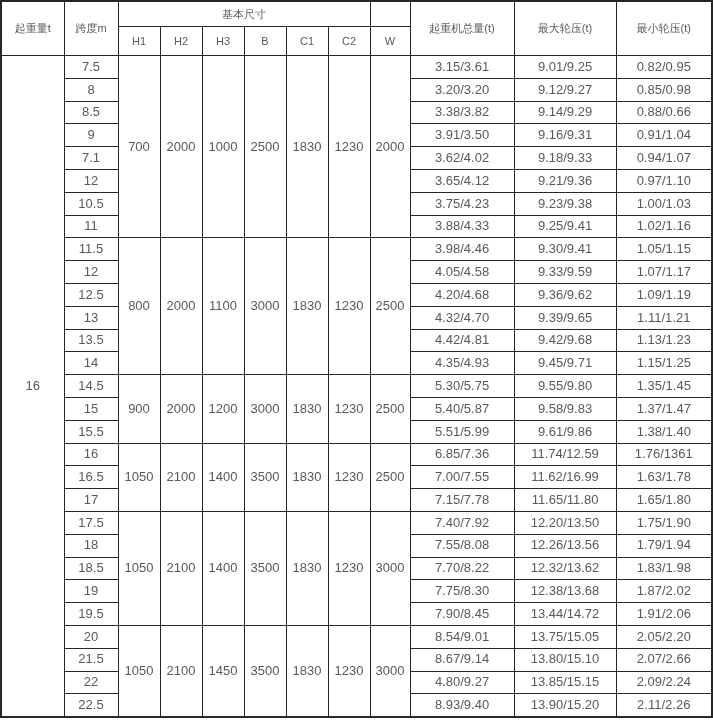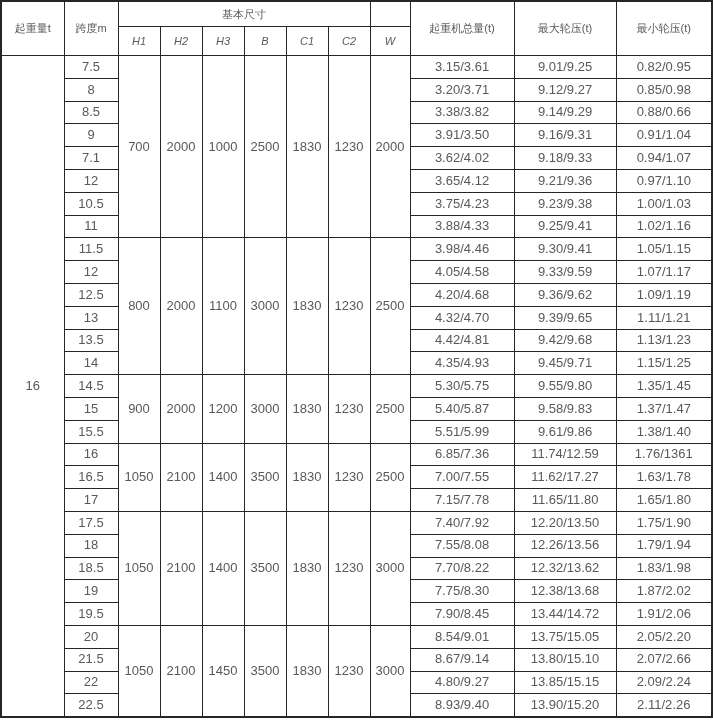--- a/index.html
+++ b/index.html
@@ -29,21 +29,21 @@
     font-size: 13px;
     line-height: 1.1;
     overflow: hidden;
     white-space: nowrap;
   }
   table.spec-table thead th {
     font-size: 11px;
     margin-top: 16px;
   }
   table.spec-table thead tr.h1 th { height: 24px; }
-  table.spec-table thead tr.h2 th { height: 28px; font-style: italic; }
+  table.spec-table thead tr.h2 th { height: 28px; }
   table.spec-table tbody td { height: 21.8px; }
 </style>
 </head>
 <body style="background: rgb(255, 255, 255);">
 
 <table class="spec-table">
   <colgroup>
     <col style="width:63px">
     <col style="width:54px">
     <col style="width:42px">
@@ -87,21 +87,21 @@
         <td rowspan="8">2500</td>
         <td rowspan="8">1830</td>
         <td rowspan="8">1230</td>
         <td rowspan="8">2000</td>
         <td>3.15/3.61</td>
         <td>9.01/9.25</td>
         <td>0.82/0.95</td>
       </tr>
       <tr>
         <td>8</td>
-        <td>3.20/3.71</td>
+        <td>3.20/3.20</td>
         <td>9.12/9.27</td>
         <td>0.85/0.98</td>
       </tr>
       <tr>
         <td>8.5</td>
         <td>3.38/3.82</td>
         <td>9.14/9.29</td>
         <td>0.88/0.66</td>
       </tr>
       <tr>
@@ -211,21 +211,21 @@
         <td rowspan="3">1830</td>
         <td rowspan="3">1230</td>
         <td rowspan="3">2500</td>
         <td>6.85/7.36</td>
         <td>11.74/12.59</td>
         <td>1.76/1361</td>
       </tr>
       <tr>
         <td>16.5</td>
         <td>7.00/7.55</td>
-        <td>11.62/17.27</td>
+        <td>11.62/16.99</td>
         <td>1.63/1.78</td>
       </tr>
       <tr>
         <td>17</td>
         <td>7.15/7.78</td>
         <td>11.65/11.80</td>
         <td>1.65/1.80</td>
       </tr>
       <tr>
         <td>17.5</td>

